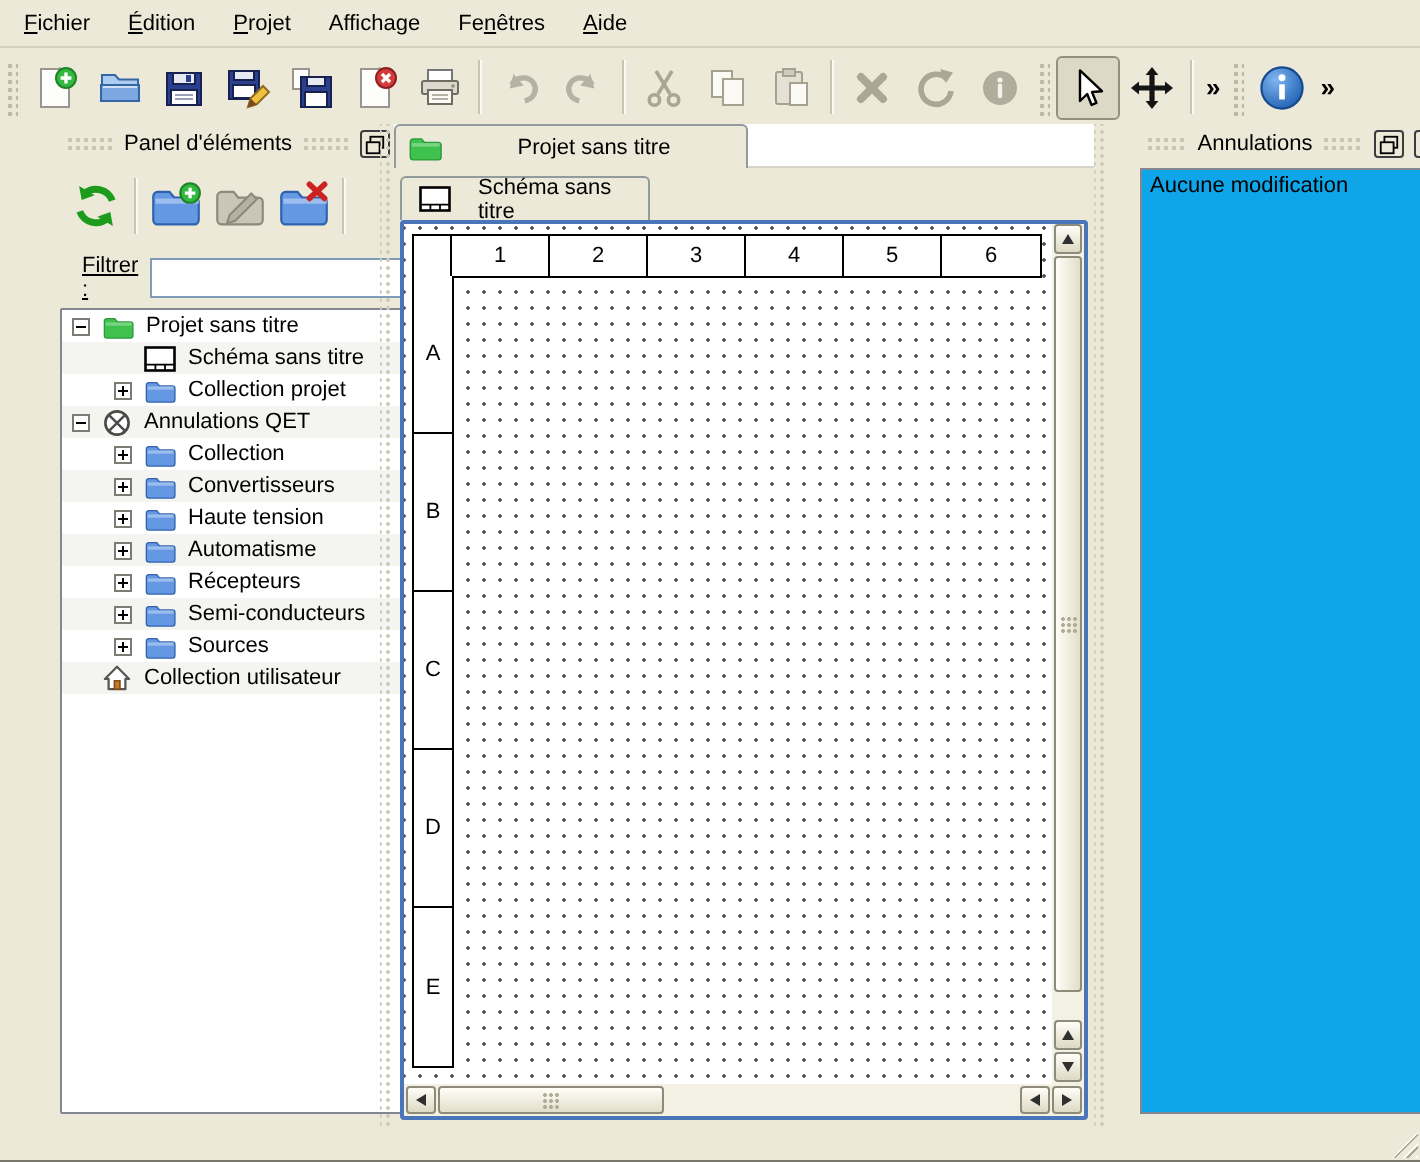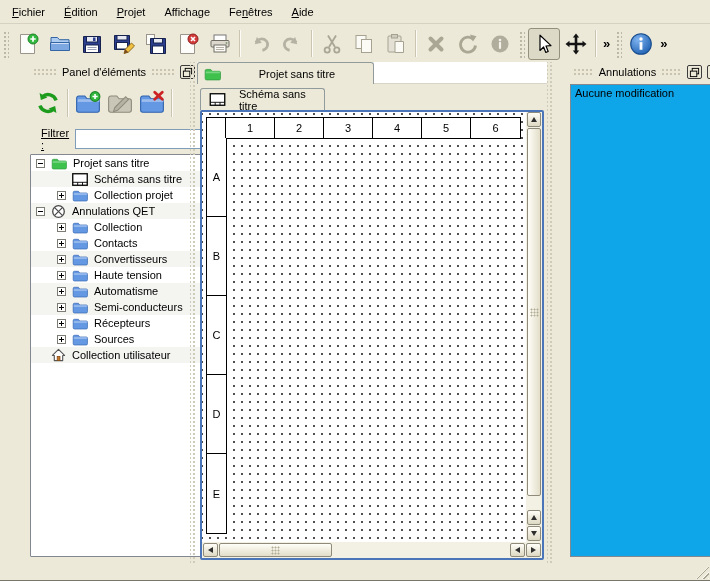--- a/index.html
+++ b/index.html
@@ -410,79 +410,69 @@
     <div class="tree-row d1">
       <div class="expander plus"></div>
       <span class="tree-icon">
         <svg width="16" height="13" viewBox="0 0 24 20">
             <path d="M1.5 5.5a2 2 0 0 1 2-2h6l2.2 2.6h9.8a2 2 0 0 1 2 2v8.4a2 2 0 0 1-2 2h-18a2 2 0 0 1-2-2z" fill="#6498e2" stroke="#2f62ad"></path>
             <path d="M2.5 6.5h20v2.5h-20z" fill="#9dbdee"></path>
           </svg>
       </span>
       <span>Collection</span>
     </div>
-    <div class="tree-row d1">
+    <div class="tree-row d1 alt">
       <div class="expander plus"></div>
       <span class="tree-icon">
         <svg width="16" height="13" viewBox="0 0 24 20">
             <path d="M1.5 5.5a2 2 0 0 1 2-2h6l2.2 2.6h9.8a2 2 0 0 1 2 2v8.4a2 2 0 0 1-2 2h-18a2 2 0 0 1-2-2z" fill="#6498e2" stroke="#2f62ad"></path>
             <path d="M2.5 6.5h20v2.5h-20z" fill="#9dbdee"></path>
           </svg>
       </span>
-      <span>Contacts</span>
-    </div>
-    <div class="tree-row d1 alt">
+      <span>Convertisseurs</span>
+    </div>
+    <div class="tree-row d1">
       <div class="expander plus"></div>
       <span class="tree-icon">
         <svg width="16" height="13" viewBox="0 0 24 20">
             <path d="M1.5 5.5a2 2 0 0 1 2-2h6l2.2 2.6h9.8a2 2 0 0 1 2 2v8.4a2 2 0 0 1-2 2h-18a2 2 0 0 1-2-2z" fill="#6498e2" stroke="#2f62ad"></path>
             <path d="M2.5 6.5h20v2.5h-20z" fill="#9dbdee"></path>
           </svg>
       </span>
-      <span>Convertisseurs</span>
-    </div>
-    <div class="tree-row d1">
+      <span>Haute tension</span>
+    </div>
+    <div class="tree-row d1 alt">
       <div class="expander plus"></div>
       <span class="tree-icon">
         <svg width="16" height="13" viewBox="0 0 24 20">
             <path d="M1.5 5.5a2 2 0 0 1 2-2h6l2.2 2.6h9.8a2 2 0 0 1 2 2v8.4a2 2 0 0 1-2 2h-18a2 2 0 0 1-2-2z" fill="#6498e2" stroke="#2f62ad"></path>
             <path d="M2.5 6.5h20v2.5h-20z" fill="#9dbdee"></path>
           </svg>
       </span>
-      <span>Haute tension</span>
-    </div>
-    <div class="tree-row d1 alt">
+      <span>Automatisme</span>
+    </div>
+    <div class="tree-row d1">
       <div class="expander plus"></div>
       <span class="tree-icon">
         <svg width="16" height="13" viewBox="0 0 24 20">
             <path d="M1.5 5.5a2 2 0 0 1 2-2h6l2.2 2.6h9.8a2 2 0 0 1 2 2v8.4a2 2 0 0 1-2 2h-18a2 2 0 0 1-2-2z" fill="#6498e2" stroke="#2f62ad"></path>
             <path d="M2.5 6.5h20v2.5h-20z" fill="#9dbdee"></path>
           </svg>
       </span>
-      <span>Automatisme</span>
+      <span>Récepteurs</span>
     </div>
     <div class="tree-row d1 alt">
       <div class="expander plus"></div>
       <span class="tree-icon">
         <svg width="16" height="13" viewBox="0 0 24 20">
             <path d="M1.5 5.5a2 2 0 0 1 2-2h6l2.2 2.6h9.8a2 2 0 0 1 2 2v8.4a2 2 0 0 1-2 2h-18a2 2 0 0 1-2-2z" fill="#6498e2" stroke="#2f62ad"></path>
             <path d="M2.5 6.5h20v2.5h-20z" fill="#9dbdee"></path>
           </svg>
       </span>
       <span>Semi-conducteurs</span>
-    </div>
-    <div class="tree-row d1">
-      <div class="expander plus"></div>
-      <span class="tree-icon">
-        <svg width="16" height="13" viewBox="0 0 24 20">
-            <path d="M1.5 5.5a2 2 0 0 1 2-2h6l2.2 2.6h9.8a2 2 0 0 1 2 2v8.4a2 2 0 0 1-2 2h-18a2 2 0 0 1-2-2z" fill="#6498e2" stroke="#2f62ad"></path>
-            <path d="M2.5 6.5h20v2.5h-20z" fill="#9dbdee"></path>
-          </svg>
-      </span>
-      <span>Récepteurs</span>
     </div>
     <div class="tree-row d1">
       <div class="expander plus"></div>
       <span class="tree-icon">
         <svg width="16" height="13" viewBox="0 0 24 20">
             <path d="M1.5 5.5a2 2 0 0 1 2-2h6l2.2 2.6h9.8a2 2 0 0 1 2 2v8.4a2 2 0 0 1-2 2h-18a2 2 0 0 1-2-2z" fill="#6498e2" stroke="#2f62ad"></path>
             <path d="M2.5 6.5h20v2.5h-20z" fill="#9dbdee"></path>
           </svg>
       </span>
       <span>Sources</span>

